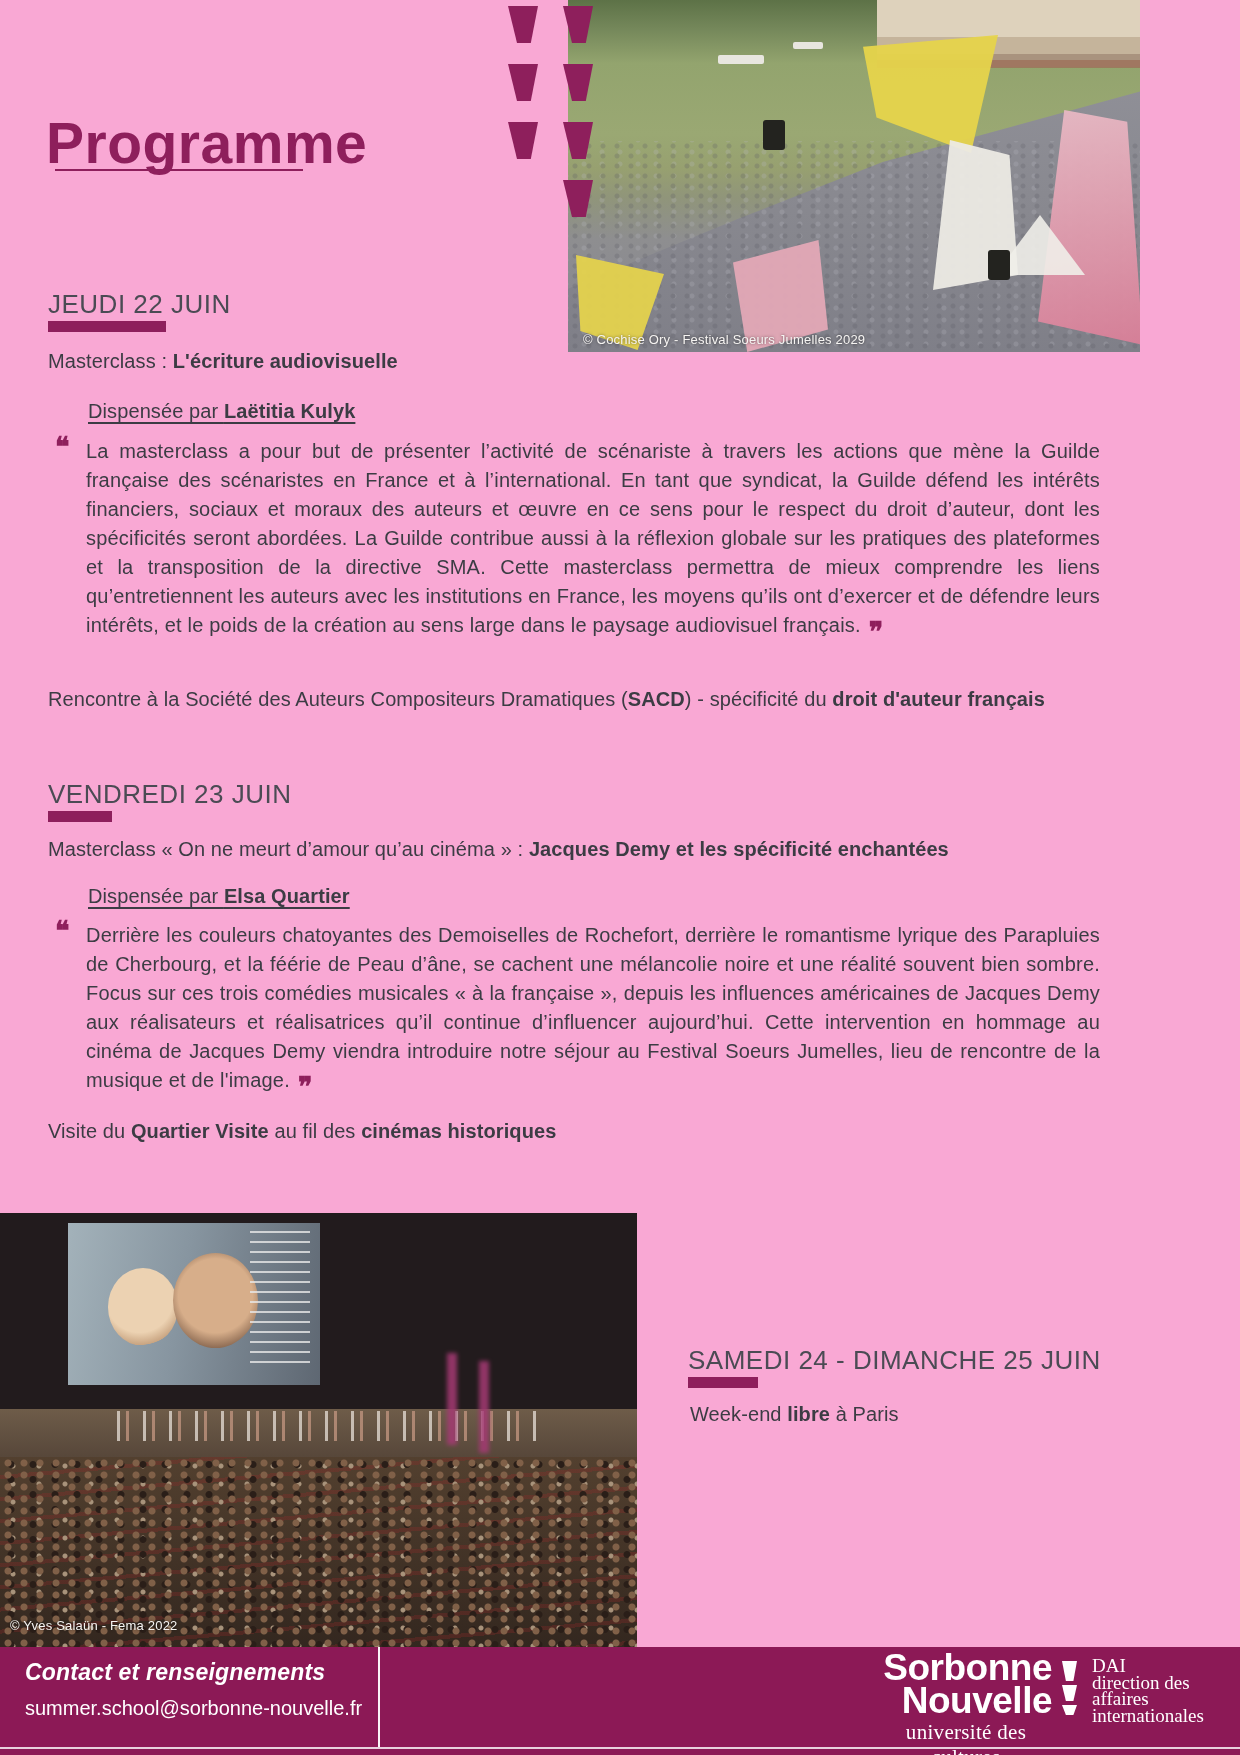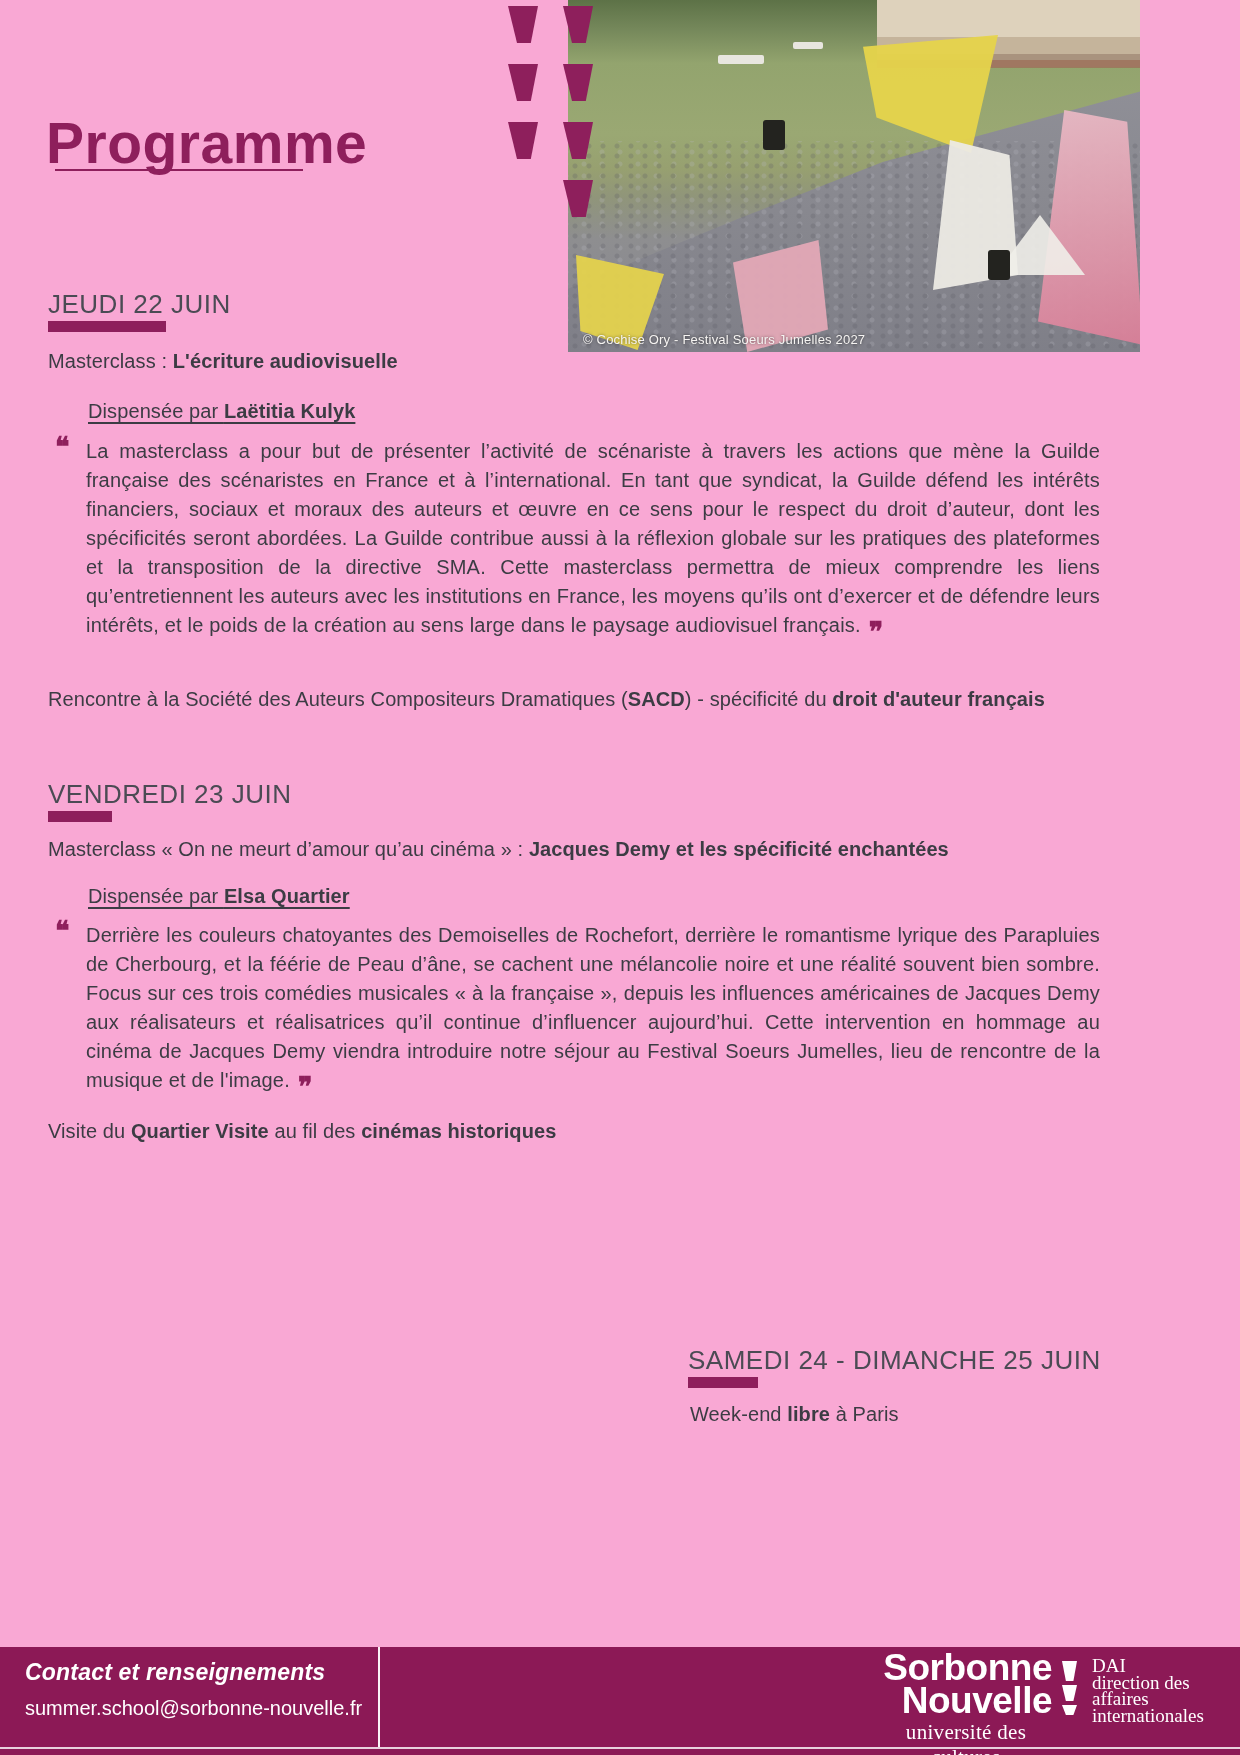--- a/index.html
+++ b/index.html
@@ -107,21 +107,21 @@
     <div class="quay"></div>
     <div class="cobbles"></div>
     <div class="flag p2"></div>
     <div class="flag y1"></div>
     <div class="flag w1"></div>
     <div class="flag p1"></div>
     <div class="flag y2"></div>
     <div class="umbrella"></div>
     <div class="plantpot" style="left:195px;top:120px"></div>
     <div class="plantpot" style="left:420px;top:250px"></div>
-    <div class="photo-caption" style="left:15px;bottom:5px">© Cochise Ory - Festival Soeurs Jumelles 2027</div>
+    <div class="photo-caption" style="left:15px;bottom:5px">© Cochise Ory - Festival Soeurs Jumelles 2029</div>
   </div>
 
   <div>
     <div class="day-heading" style="left:48px;top:289px">JEUDI 22 JUIN</div>
     <div class="day-bar" style="left:48px;top:321px;width:118px"></div>
     <div class="line-20" style="left:48px;top:350px"><span>Masterclass : </span><span style="font-weight: 700;">L'écriture audiovisuelle</span></div>
     <div class="line-20 speaker" style="left:88px;top:400px"><span>Dispensée par </span><span style="font-weight: 700; margin-top: 23px;">Laëtitia Kulyk</span></div>
     <div class="quote-para" style="left:86px;top:437px">
       <span class="q-open">❝</span><span>La masterclass a pour but de présenter l’activité de scénariste à travers les actions que mène la Guilde française des scénaristes en France et à l’international. En tant que syndicat, la Guilde défend les intérêts financiers, sociaux et moraux des auteurs et œuvre en ce sens pour le respect du droit d’auteur, dont les spécificités seront abordées. La Guilde contribue aussi à la réflexion globale sur les pratiques des plateformes et la transposition de la directive SMA. Cette masterclass permettra de mieux comprendre les liens qu’entretiennent les auteurs avec les institutions en France, les moyens qu’ils ont d’exercer et de défendre leurs intérêts, et le poids de la création au sens large dans le paysage audiovisuel français.</span><span class="q-close">❞</span>
     </div>
@@ -132,20 +132,33 @@
     <div class="day-heading" style="left:48px;top:779px">VENDREDI 23 JUIN</div>
     <div class="day-bar" style="left:48px;top:811px;width:64px"></div>
     <div class="line-20" style="left:48px;top:838px"><span>Masterclass « On ne meurt d’amour qu’au cinéma » : </span><span style="font-weight: 700;">Jacques Demy et les spécificité enchantées</span></div>
     <div class="line-20 speaker" style="left:88px;top:885px"><span>Dispensée par </span><span style="font-weight: 700;">Elsa Quartier</span></div>
     <div class="quote-para" style="left:86px;top:921px">
       <span class="q-open">❝</span><span>Derrière les couleurs chatoyantes des Demoiselles de Rochefort, derrière le romantisme lyrique des Parapluies de Cherbourg, et la féérie de Peau d’âne, se cachent une mélancolie noire et une réalité souvent bien sombre. Focus sur ces trois comédies musicales « à la française », depuis les influences américaines de Jacques Demy aux réalisateurs et réalisatrices qu’il continue d’influencer aujourd’hui. Cette intervention en hommage au cinéma de Jacques Demy viendra introduire notre séjour au Festival Soeurs Jumelles, lieu de rencontre de la musique et de l'image.</span><span class="q-close">❞</span>
     </div>
     <div class="line-20" style="left:48px;top:1120px"><span>Visite du </span><span style="font-weight: 700;">Quartier Visite</span><span> au fil des </span><span style="font-weight: 700;">cinémas historiques</span></div>
   </div>
 
+  <div class="photo-bottom">
+    <div class="screen">
+      <div class="face f1"></div>
+      <div class="face f2"></div>
+      <div class="screen-text"></div>
+    </div>
+    <div class="stage"></div>
+    <div class="people-row"></div>
+    <div class="light-bar" style="right:180px;top:140px"></div>
+    <div class="light-bar" style="right:148px;top:148px"></div>
+    <div class="audience"></div>
+    <div class="photo-caption" style="left:10px;bottom:14px">© Yves Salaün - Fema 2022</div>
+  </div>
 
   <div>
     <div class="day-heading" style="left:688px;top:1345px">SAMEDI 24 - DIMANCHE 25 JUIN</div>
     <div class="day-bar" style="left:688px;top:1377px;width:70px"></div>
     <div class="line-20" style="left:690px;top:1403px"><span>Week-end </span><span style="font-weight: 700;">libre</span><span> à Paris</span></div>
   </div>
 
   <div class="footer">
     <div class="contact-title">Contact et renseignements</div>
     <div class="contact-email">summer.school@sorbonne-nouvelle.fr</div>

